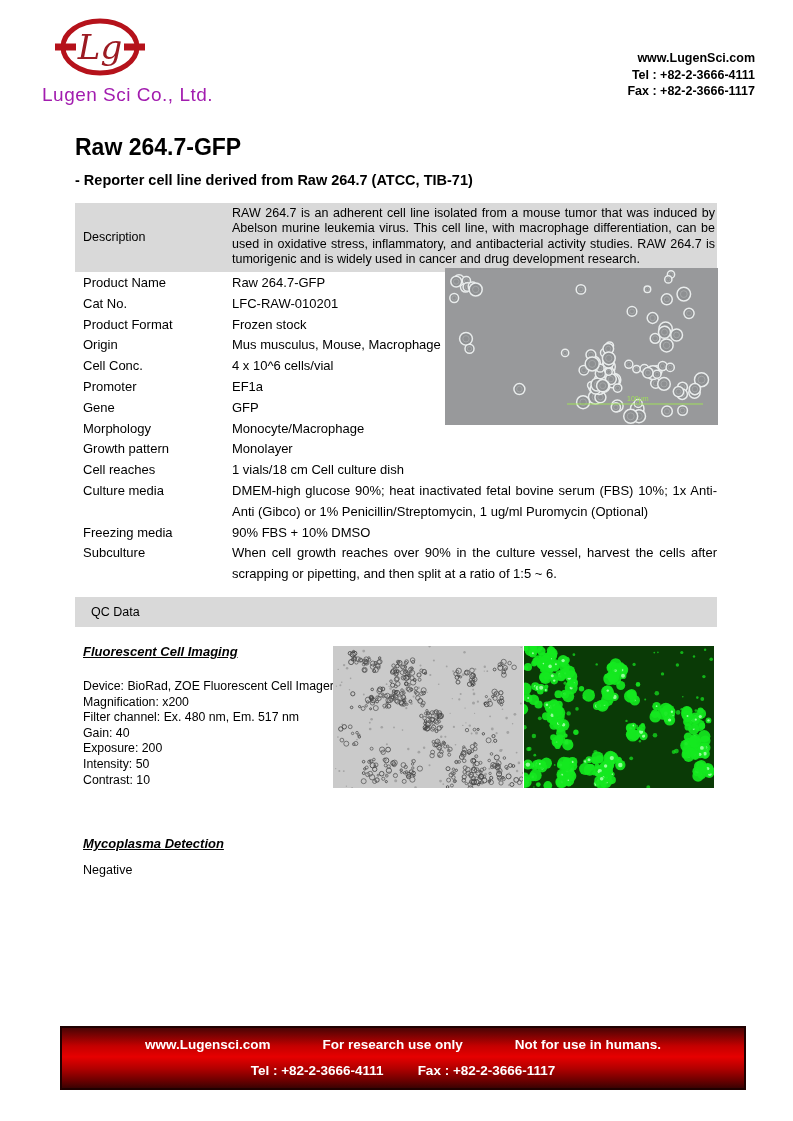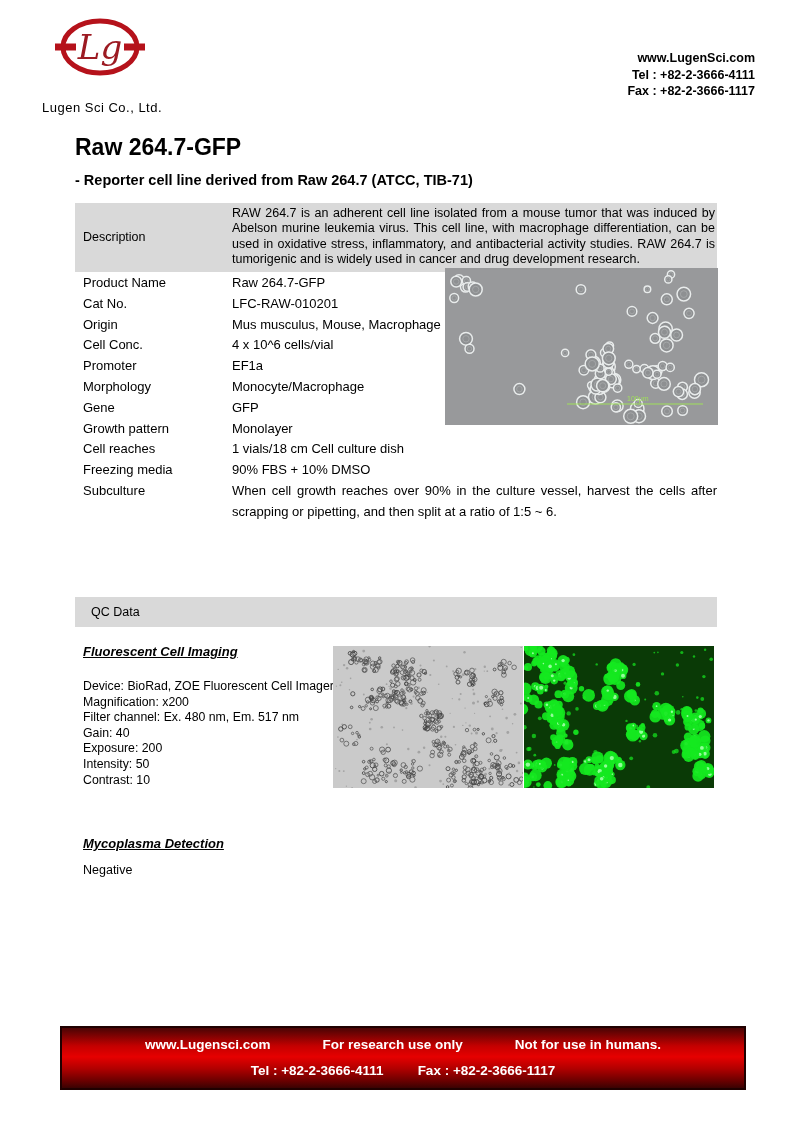--- a/index.html
+++ b/index.html
@@ -2,21 +2,21 @@
 <html><head>
 <meta charset="utf-8">
 <style>
   html,body{margin:0;padding:0;background:#ffffff;}
   .page{position:relative;width:793px;height:1121px;background:#fff;
         font-family:"Liberation Sans",sans-serif;color:#000;overflow:hidden;}
 
   
   .logo-wrap{position:absolute;left:42px;top:14px;width:130px;}
   .logo-svg{display:block;margin-left:12px;}
-  .company-name{font-size:13px;color:#000000;letter-spacing:.5px;margin-top:16px;white-space:nowrap;}
+  .company-name{font-size:19px;color:#a21caf;letter-spacing:.5px;margin-top:0;white-space:nowrap;}
   .contact{position:absolute;right:38px;top:50px;text-align:right;font-weight:bold;font-size:12.5px;line-height:16.5px;}
 
   .page-title{position:absolute;left:75px;top:134px;font-size:23px;font-weight:bold;}
   .page-subtitle{position:absolute;left:75px;top:172px;font-size:14.5px;font-weight:bold;}
 
   
   .desc-row{position:absolute;left:75px;top:203px;width:642px;background:#d9d9d9;display:flex;}
   .desc-label{width:157px;flex:0 0 157px;display:flex;align-items:center;padding-left:8px;box-sizing:border-box;font-size:12.5px;}
   .desc-text{flex:1;font-size:12.5px;line-height:15.4px;text-align:justify;padding:3px 2px 4px 0;}
 
@@ -81,46 +81,54 @@
   <div class="ptable">
       <div class="prow">
         <span class="lbl">Product Name</span>
         <span class="val">Raw 264.7-GFP</span>
       </div>
       <div class="prow">
         <span class="lbl">Cat No.</span>
         <span class="val">LFC-RAW-010201</span>
       </div>
       <div class="prow">
+        <span class="lbl">Product Format</span>
+        <span class="val">Frozen stock</span>
+      </div>
+      <div class="prow">
         <span class="lbl">Origin</span>
         <span class="val">Mus musculus, Mouse, Macrophage</span>
       </div>
       <div class="prow">
         <span class="lbl">Cell Conc.</span>
         <span class="val">4 x 10^6 cells/vial</span>
       </div>
       <div class="prow">
         <span class="lbl">Promoter</span>
         <span class="val">EF1a</span>
       </div>
       <div class="prow">
+        <span class="lbl">Gene</span>
+        <span class="val">GFP</span>
+      </div>
+      <div class="prow">
         <span class="lbl">Morphology</span>
         <span class="val">Monocyte/Macrophage</span>
-      </div>
-      <div class="prow">
-        <span class="lbl">Gene</span>
-        <span class="val">GFP</span>
       </div>
       <div class="prow">
         <span class="lbl">Growth pattern</span>
         <span class="val">Monolayer</span>
       </div>
       <div class="prow">
         <span class="lbl">Cell reaches</span>
         <span class="val">1 vials/18 cm Cell culture dish</span>
+      </div>
+      <div class="prow">
+        <span class="lbl">Culture media</span>
+        <span class="val">DMEM-high glucose 90%; heat inactivated fetal bovine serum (FBS) 10%; 1x Anti-Anti (Gibco) or 1% Penicillin/Streptomycin, 1 ug/ml Puromycin (Optional)</span>
       </div>
       <div class="prow">
         <span class="lbl">Freezing media</span>
         <span class="val">90% FBS + 10% DMSO</span>
       </div>
       <div class="prow">
         <span class="lbl">Subculture</span>
         <span class="val">When cell growth reaches over 90% in the culture vessel, harvest the cells after scrapping or pipetting, and then split at a ratio of 1:5 ~ 6.</span>
       </div>
     </div>

